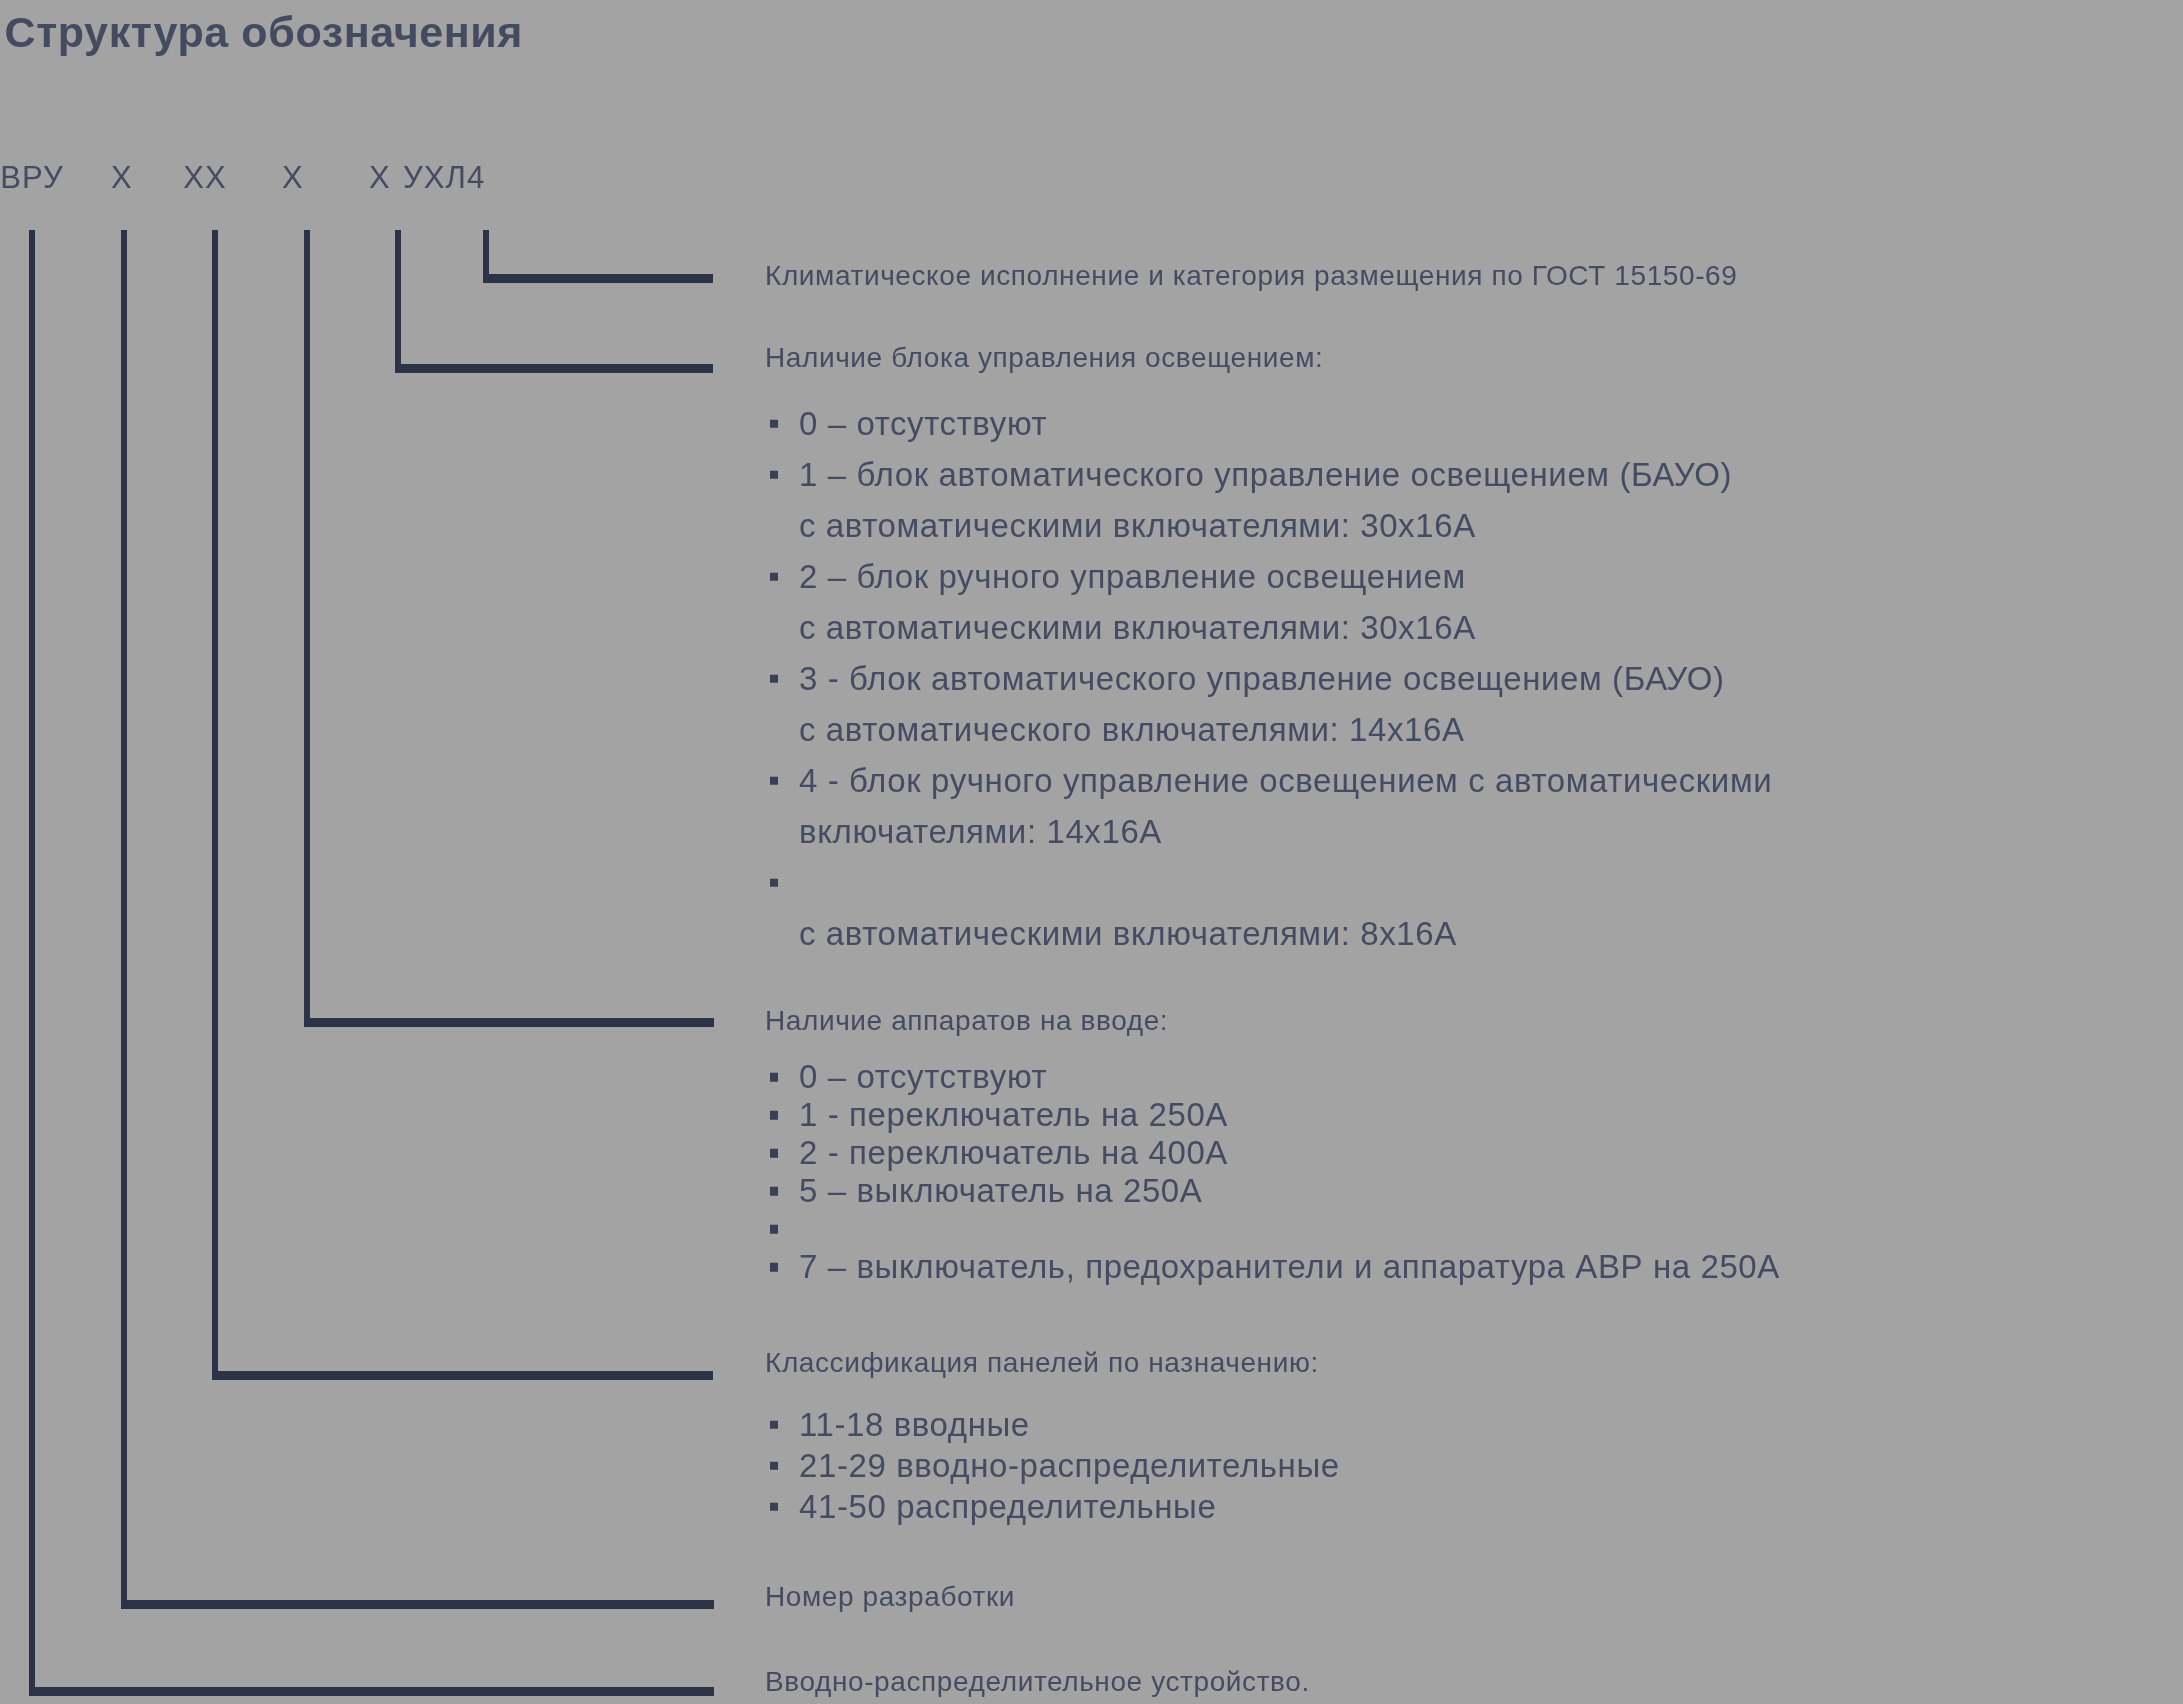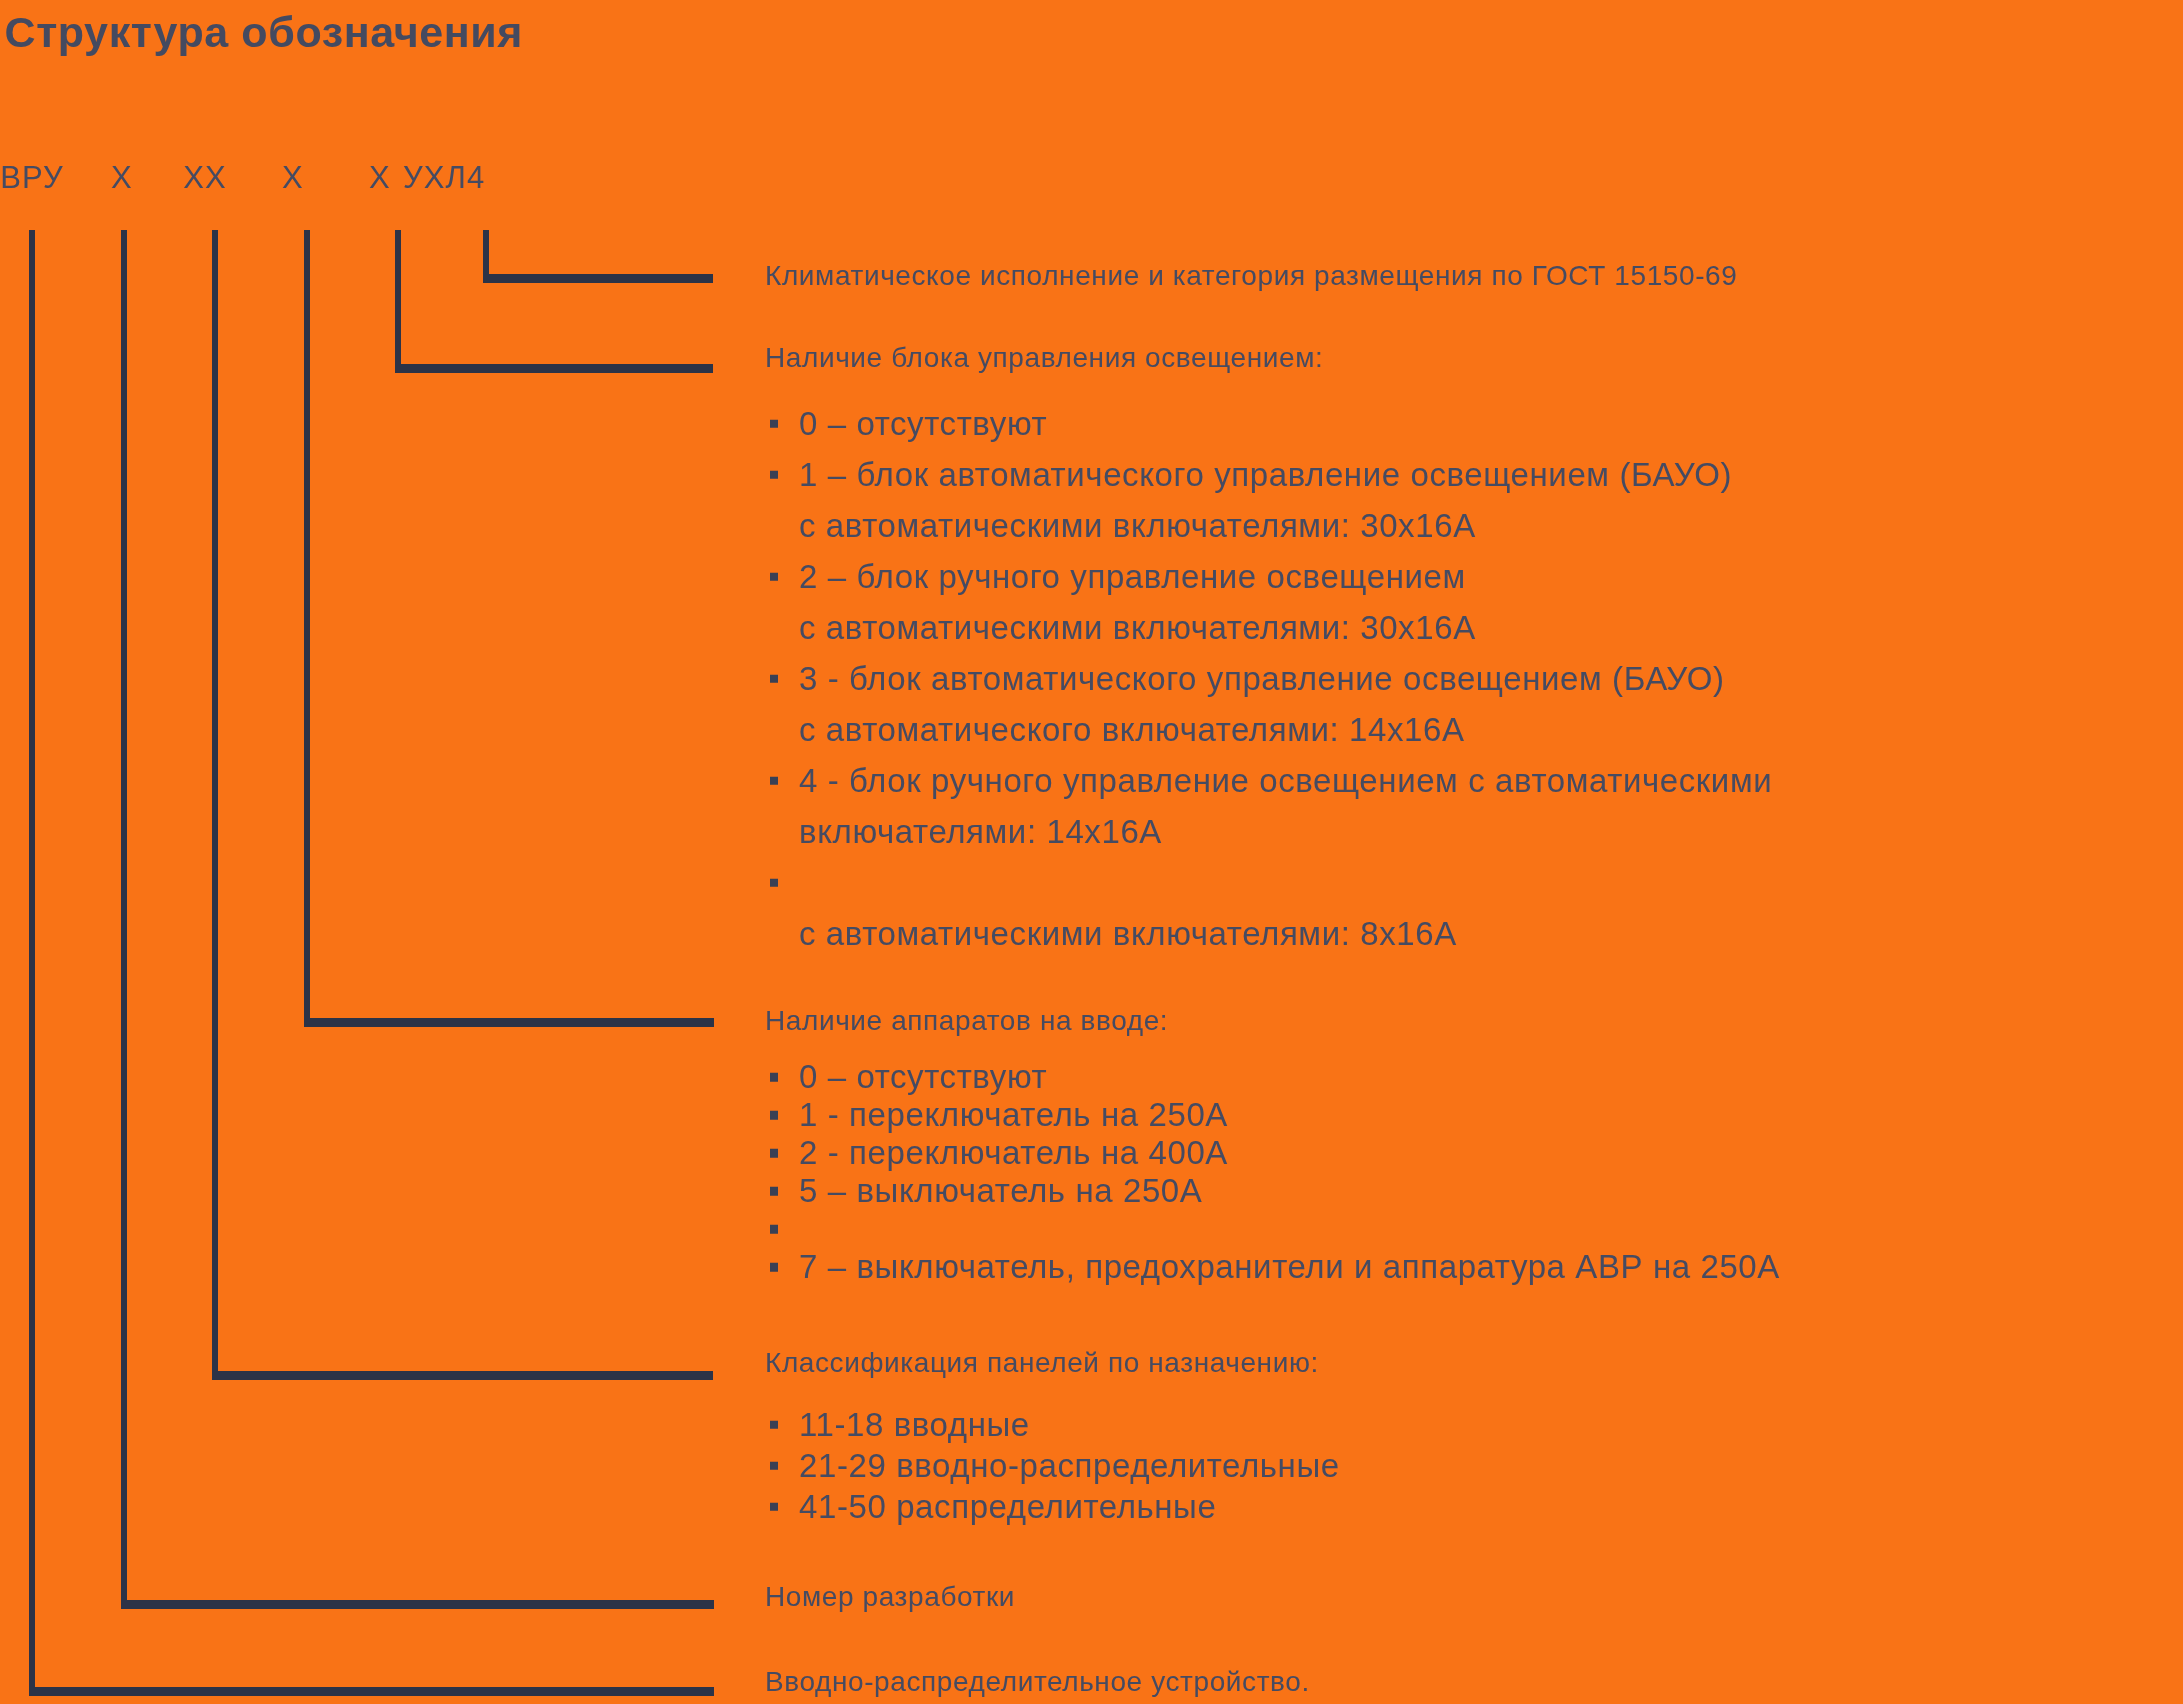--- a/index.html
+++ b/index.html
@@ -4,21 +4,21 @@
 <style>
   html, body {
     margin: 0;
     padding: 0;
     background: #000000;
   }
   #canvas {
     position: relative;
     width: 2183px;
     height: 1705px;
-    background: #f97316;
+    background: #a3a3a3;
     overflow: hidden;
     font-family: "Liberation Sans", "DejaVu Sans", sans-serif;
   }
   .page-title {
     position: absolute;
     left: 4.5px;
     top: 8px;
     font-size: 43px;
     font-weight: 700;
     letter-spacing: 0.6px;

